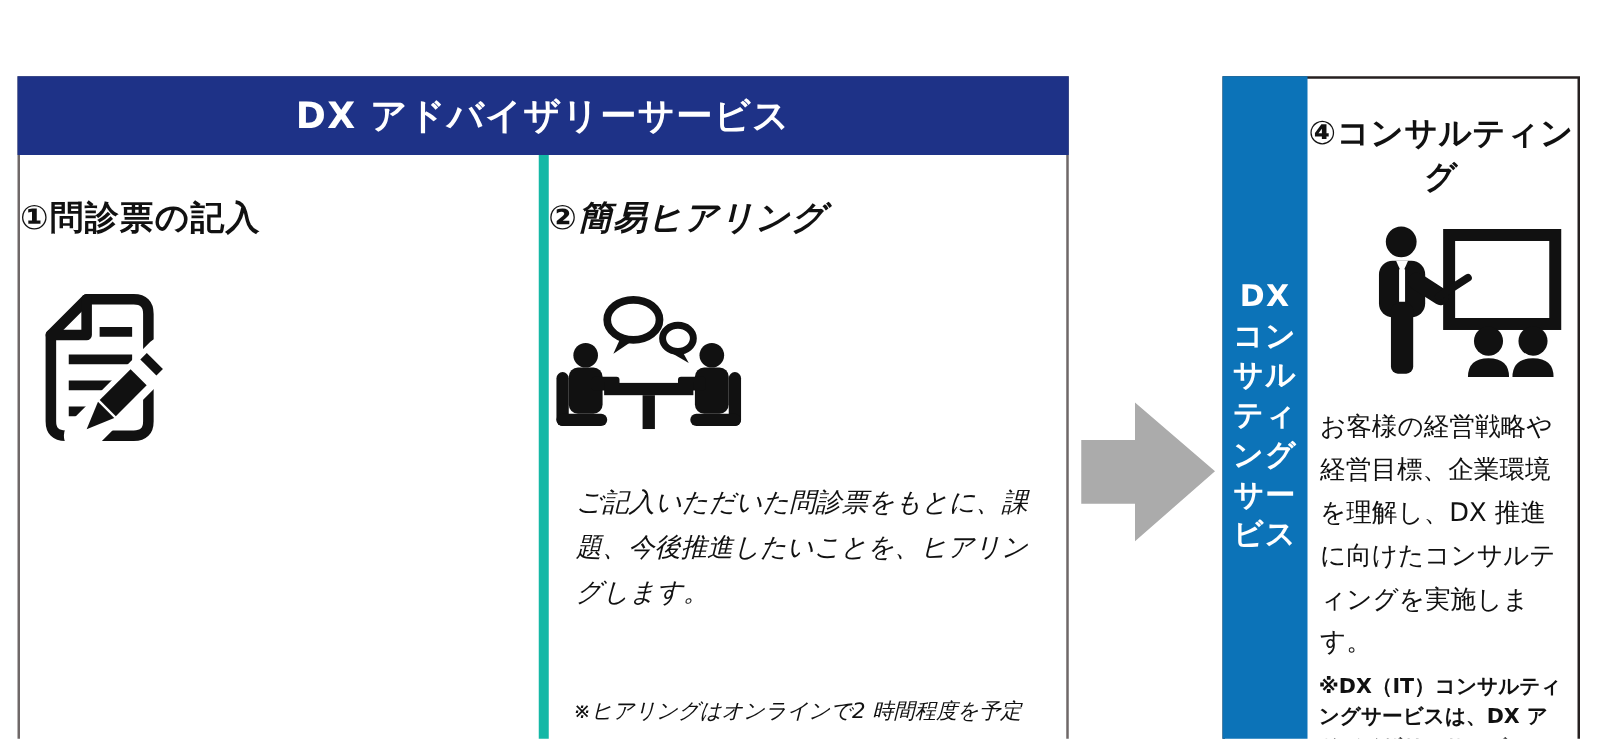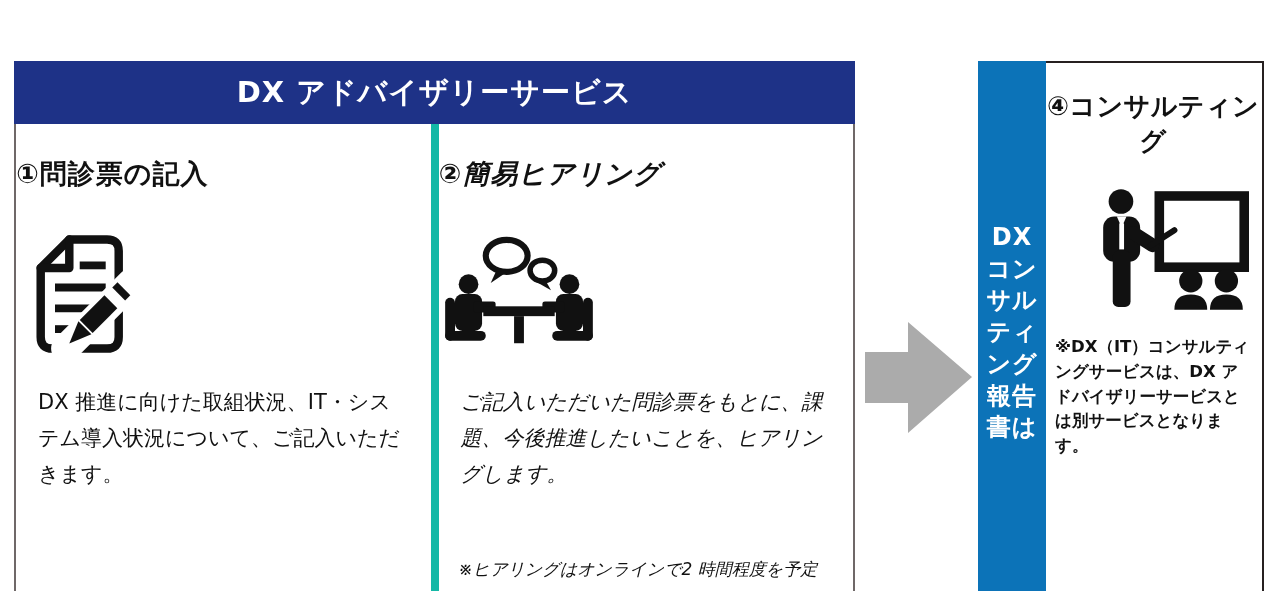--- a/index.html
+++ b/index.html
@@ -60,21 +60,20 @@
               <line x1="30" y1="45" x2="69" y2="45"></line>
               <line x1="30" y1="61" x2="58" y2="61"></line>
               <line x1="30" y1="77" x2="47" y2="77"></line>
             </g>
             <line x1="38" y1="92" x2="88" y2="42" stroke="#fff" stroke-width="22" stroke-linecap="round"></line>
             <line x1="54" y1="75" x2="73" y2="56" stroke="#111" stroke-width="14" stroke-linecap="butt"></line>
             <line x1="79" y1="50" x2="83" y2="46" stroke="#111" stroke-width="14" stroke-linecap="butt"></line>
             <path d="M41 88 L58 81 L48 71 Z" fill="#111"></path>
           </svg>
         </div>
-        <div class="col-body">DX 推進に向けた取組状況、IT・システム導入状況について、ご記入いただきます。</div>
       </div>
 
       <div class="col">
         <div class="col-title">②簡易ヒアリング</div>
         <div class="col-icon">
           <svg class="ic" width="160" height="124" viewBox="0 0 130 100" aria-hidden="true">
             <ellipse cx="55" cy="19" rx="17" ry="13" fill="none" stroke="#111" stroke-width="5"></ellipse>
             <path d="M47 30 L42 41 L57 31 Z" fill="#111"></path>
             <ellipse cx="84" cy="31" rx="10" ry="8.5" fill="none" stroke="#111" stroke-width="4.5"></ellipse>
             <path d="M86 38 L91 47 L77 39 Z" fill="#111"></path>
@@ -102,21 +101,21 @@
     </div>
   </section>
 
   <svg class="arrow" viewBox="0 0 114 118" aria-hidden="true">
     <polygon points="4,34 47,34 47,4 111,59 47,115 47,85 4,85" fill="#ababab"></polygon>
   </svg>
 
   <section class="right-box">
     <header class="right-header">
       <span>DX コンサルティング</span>
-      <span>報告書は</span>
+      <span>サービス</span>
     </header>
 
     <div class="rcol">
       <div class="rcol-title">④コンサルティング</div>
       <div class="rcol-icon">
         <svg class="ic" width="178" height="137" viewBox="0 0 130 100" aria-hidden="true">
           <rect x="55" y="8" width="62" height="52" fill="#fff" stroke="#111" stroke-width="7"></rect>
           <g fill="#111">
             <circle cx="27" cy="12" r="9"></circle>
             <rect x="14" y="23" width="27" height="33" rx="8"></rect>
@@ -127,17 +126,18 @@
           <path d="M24 23 L31 23 L27.5 31 Z" fill="#fff"></path>
           <line x1="27.5" y1="28" x2="27.5" y2="47" stroke="#fff" stroke-width="3.5"></line>
           <g fill="#111">
             <circle cx="78" cy="70" r="8.5"></circle>
             <path d="M66 91 Q66 80 78 80 Q90 80 90 91 Z"></path>
             <circle cx="104" cy="70" r="8.5"></circle>
             <path d="M92 91 Q92 80 104 80 Q116 80 116 91 Z"></path>
           </g>
         </svg>
       </div>
+      <div class="rcol-body">お客様の経営戦略や経営目標、企業環境を理解し、DX 推進に向けたコンサルティングを実施します。</div>
       <div class="rcol-note">※DX（IT）コンサルティングサービスは、DX アドバイザリーサービスとは別サービスとなります。</div>
     </div>
   </section>
 
 </div>
 
 </body></html>

